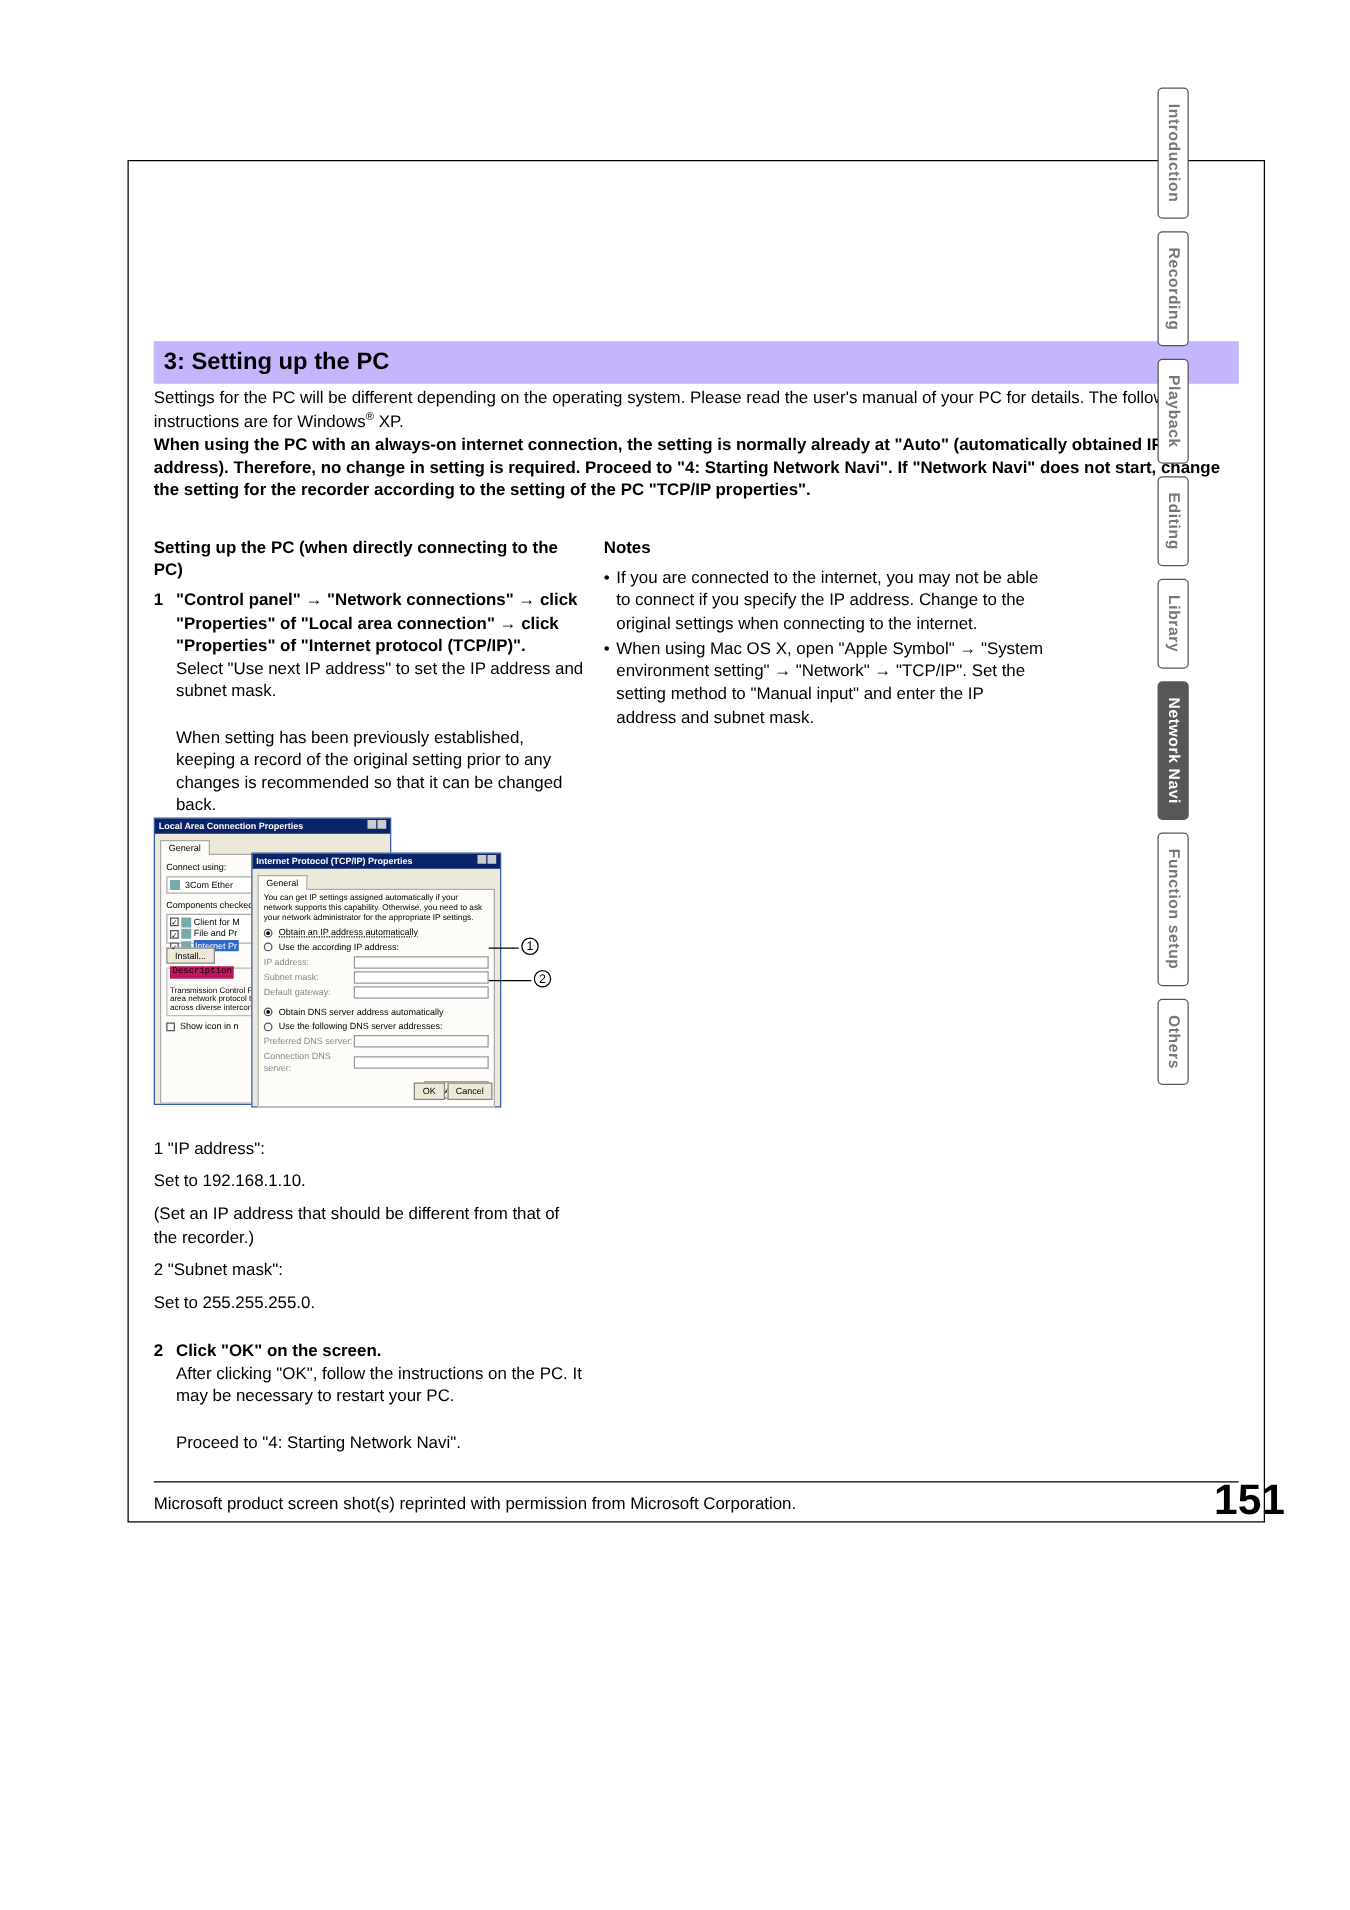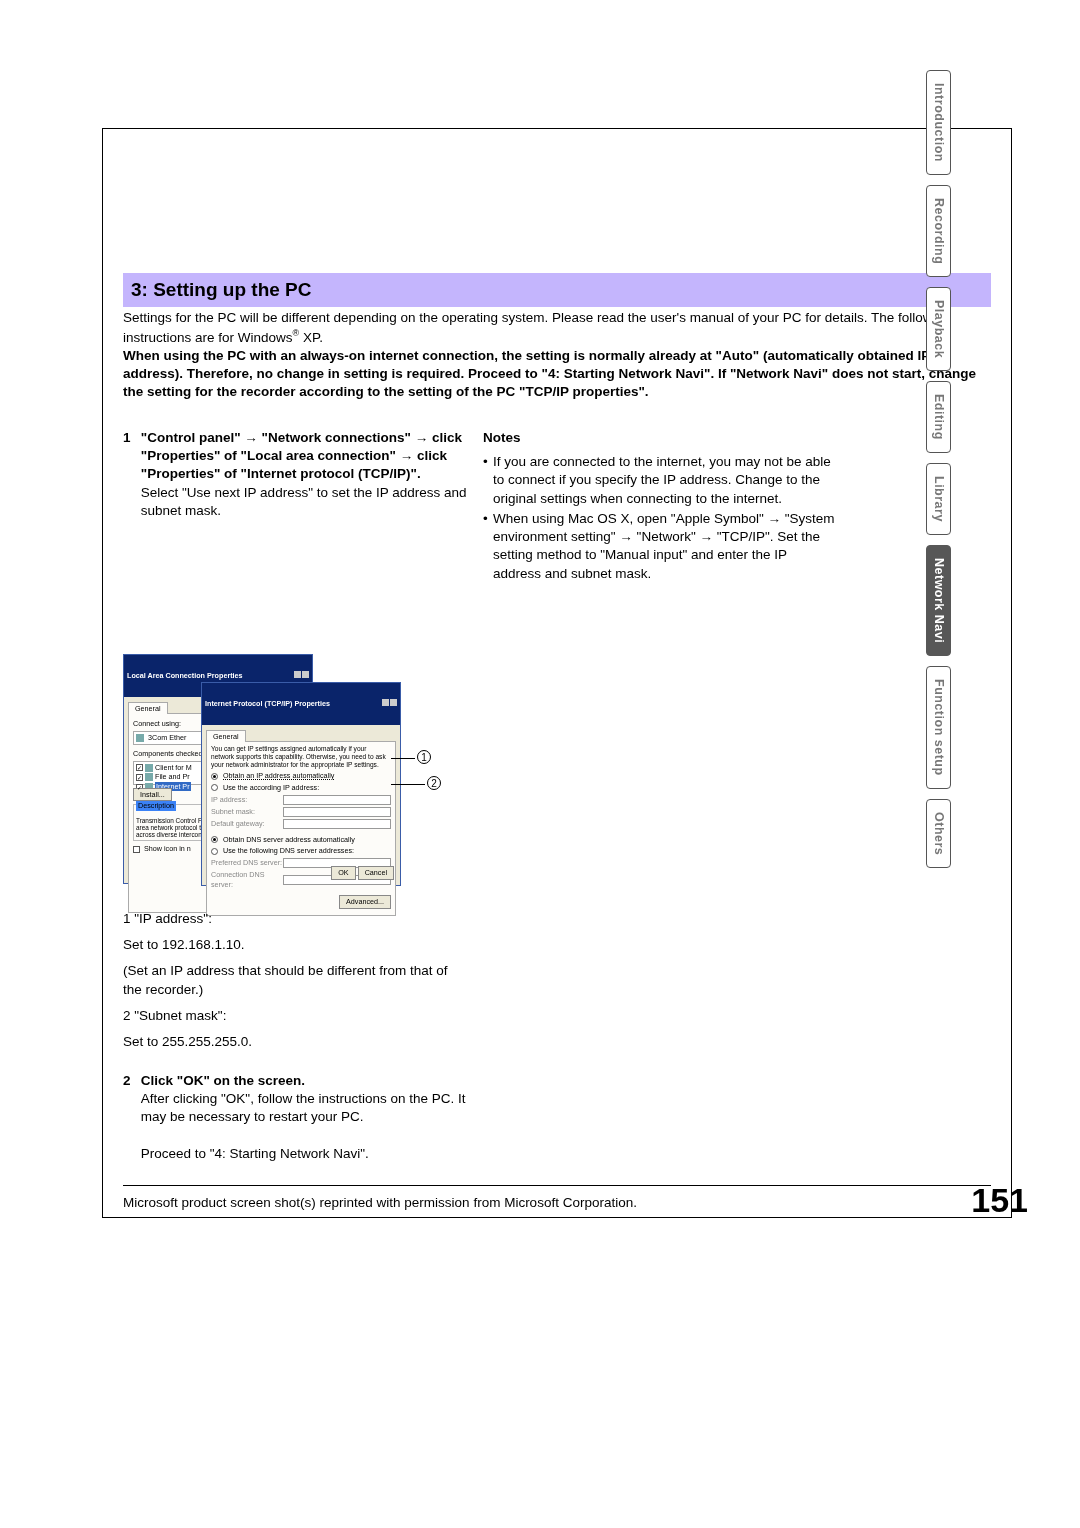--- a/index.html
+++ b/index.html
@@ -114,21 +114,21 @@
   .dlg-lac {
     position: absolute;
     left: 0; top: 0; width: 190px; height: 230px;
     border: 1px solid #3a5ca8;
     background: #ece9d8;
   }
   .dlg-title {
     background: #0a246a;
     color: #fff;
     font-weight: bold;
-    padding: 16px 3px;
+    padding: 1px 3px;
     display: flex;
     justify-content: space-between;
     align-items: center;
   }
   .dlg-title .wbtns span {
     display: inline-block; width: 7px; height: 7px; background: #ccc; margin-left: 1px;
   }
   .dlg-tab {
     margin: 4px 4px 0 4px;
     background: #fdfcf9;
@@ -241,27 +241,29 @@
     <div class="heading">
       <h2>3: Setting up the PC</h2>
     </div>
 
     <div class="intro-block">
       <span>Settings for the PC will be different depending on the operating system. Please read the user's manual of your PC for details. The following instructions are for Windows</span><span class="sup">®</span><span> XP.</span><br>
       <b>When using the PC with an always-on internet connection, the setting is normally already at "Auto" (automatically obtained IP address). Therefore, no change in setting is required.  Proceed to "4: Starting Network Navi". If "Network Navi" does not start, change the setting for the recorder according to the setting of the PC "TCP/IP properties".</b>
     </div>
 
     <div class="col-left">
+      <div class="subhead">Setting up the PC (when directly connecting to the PC)</div>
       <div class="step-block">
         <span class="step-num">1</span>
         <span class="step-body">
           <span class="b">
             <span>"Control panel" </span><span class="arrow">→</span><span> "Network connections" </span><span class="arrow">→</span><span> click "Properties" of "Local area connection" </span><span class="arrow">→</span><span> click "Properties" of "Internet protocol (TCP/IP)".</span>
           </span><br>
           <span>Select "Use next IP address" to set the IP address and subnet mask.</span><br><br>
+          <span>When setting has been previously established, keeping a record of the original setting prior to any changes is recommended so that it can be changed back.</span>
         </span>
       </div>
     </div>
 
     <div class="col-right notes-col">
       <div class="subhead">Notes</div>
       <ul>
         <li>If you are connected to the internet, you may not be able to connect if you specify the IP address. Change to the original settings when connecting to the internet.</li>
         <li>
           <span>When using Mac OS X, open "Apple Symbol" </span><span class="arrow">→</span><span> "System environment setting" </span><span class="arrow">→</span><span> "Network" </span><span class="arrow">→</span><span> "TCP/IP". Set the setting method to "Manual input" and enter the IP address and subnet mask.</span>
@@ -286,21 +288,21 @@
           <div class="dlg-row" style="margin-top:4px;">Components checked are used by this connection:</div>
           <div class="dlg-box">
             <div><span class="dlg-chk ck"></span><span class="dlg-icon"></span><span>Client for M</span></div>
             <div><span class="dlg-chk ck"></span><span class="dlg-icon"></span><span>File and Pr</span></div>
             <div><span class="dlg-chk ck"></span><span class="dlg-icon"></span><span class="dlg-hl">Internet Pr</span></div>
           </div>
           <div class="dlg-row" style="margin-top:3px;">
             <span class="dlg-btn">Install...</span>
           </div>
           <div class="dlg-row" style="margin-top:3px;border:1px solid #bbb;padding:2px;">
-            <div style="position:relative;top:-6px;background:#3b82f6;display:inline-block;padding:0 2px;">Description</div>
+            <div style="position:relative;top:-6px;background:#be185d;display:inline-block;padding:0 2px;font-family:Liberation Mono, monospace;">Description</div>
             <div style="font-size:6.4px;line-height:1.1;">Transmission Control Protocol/Internet Protocol. The wide area network protocol that provides communication across diverse interconnected networks.</div>
           </div>
           <div class="dlg-row" style="margin-top:3px;">
             <span class="dlg-chk"></span>
             <span>Show icon in n</span>
           </div>
         </div>
       </div>
 
       <div class="dlg-ip">

